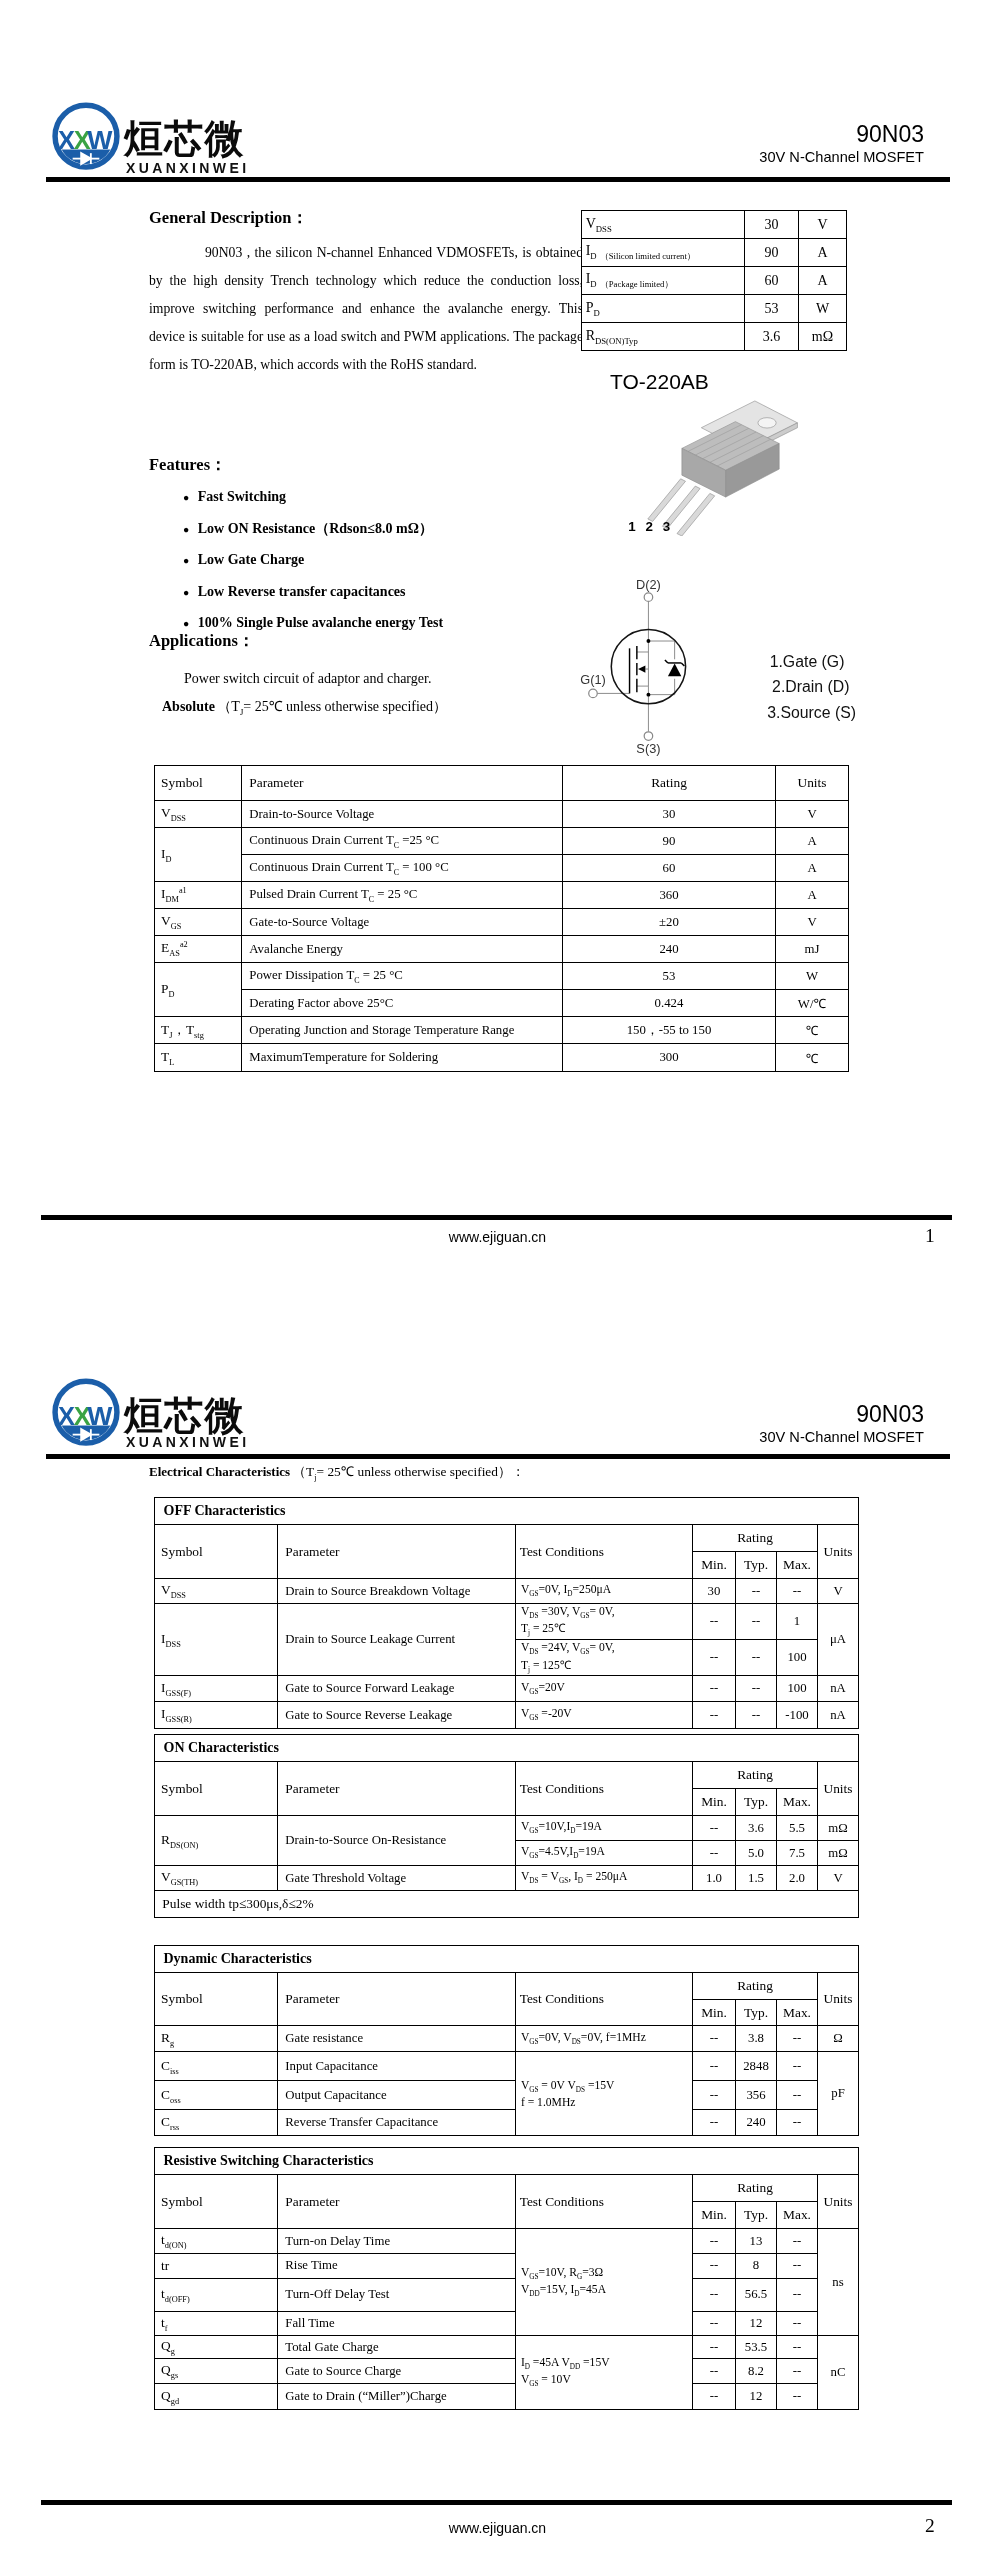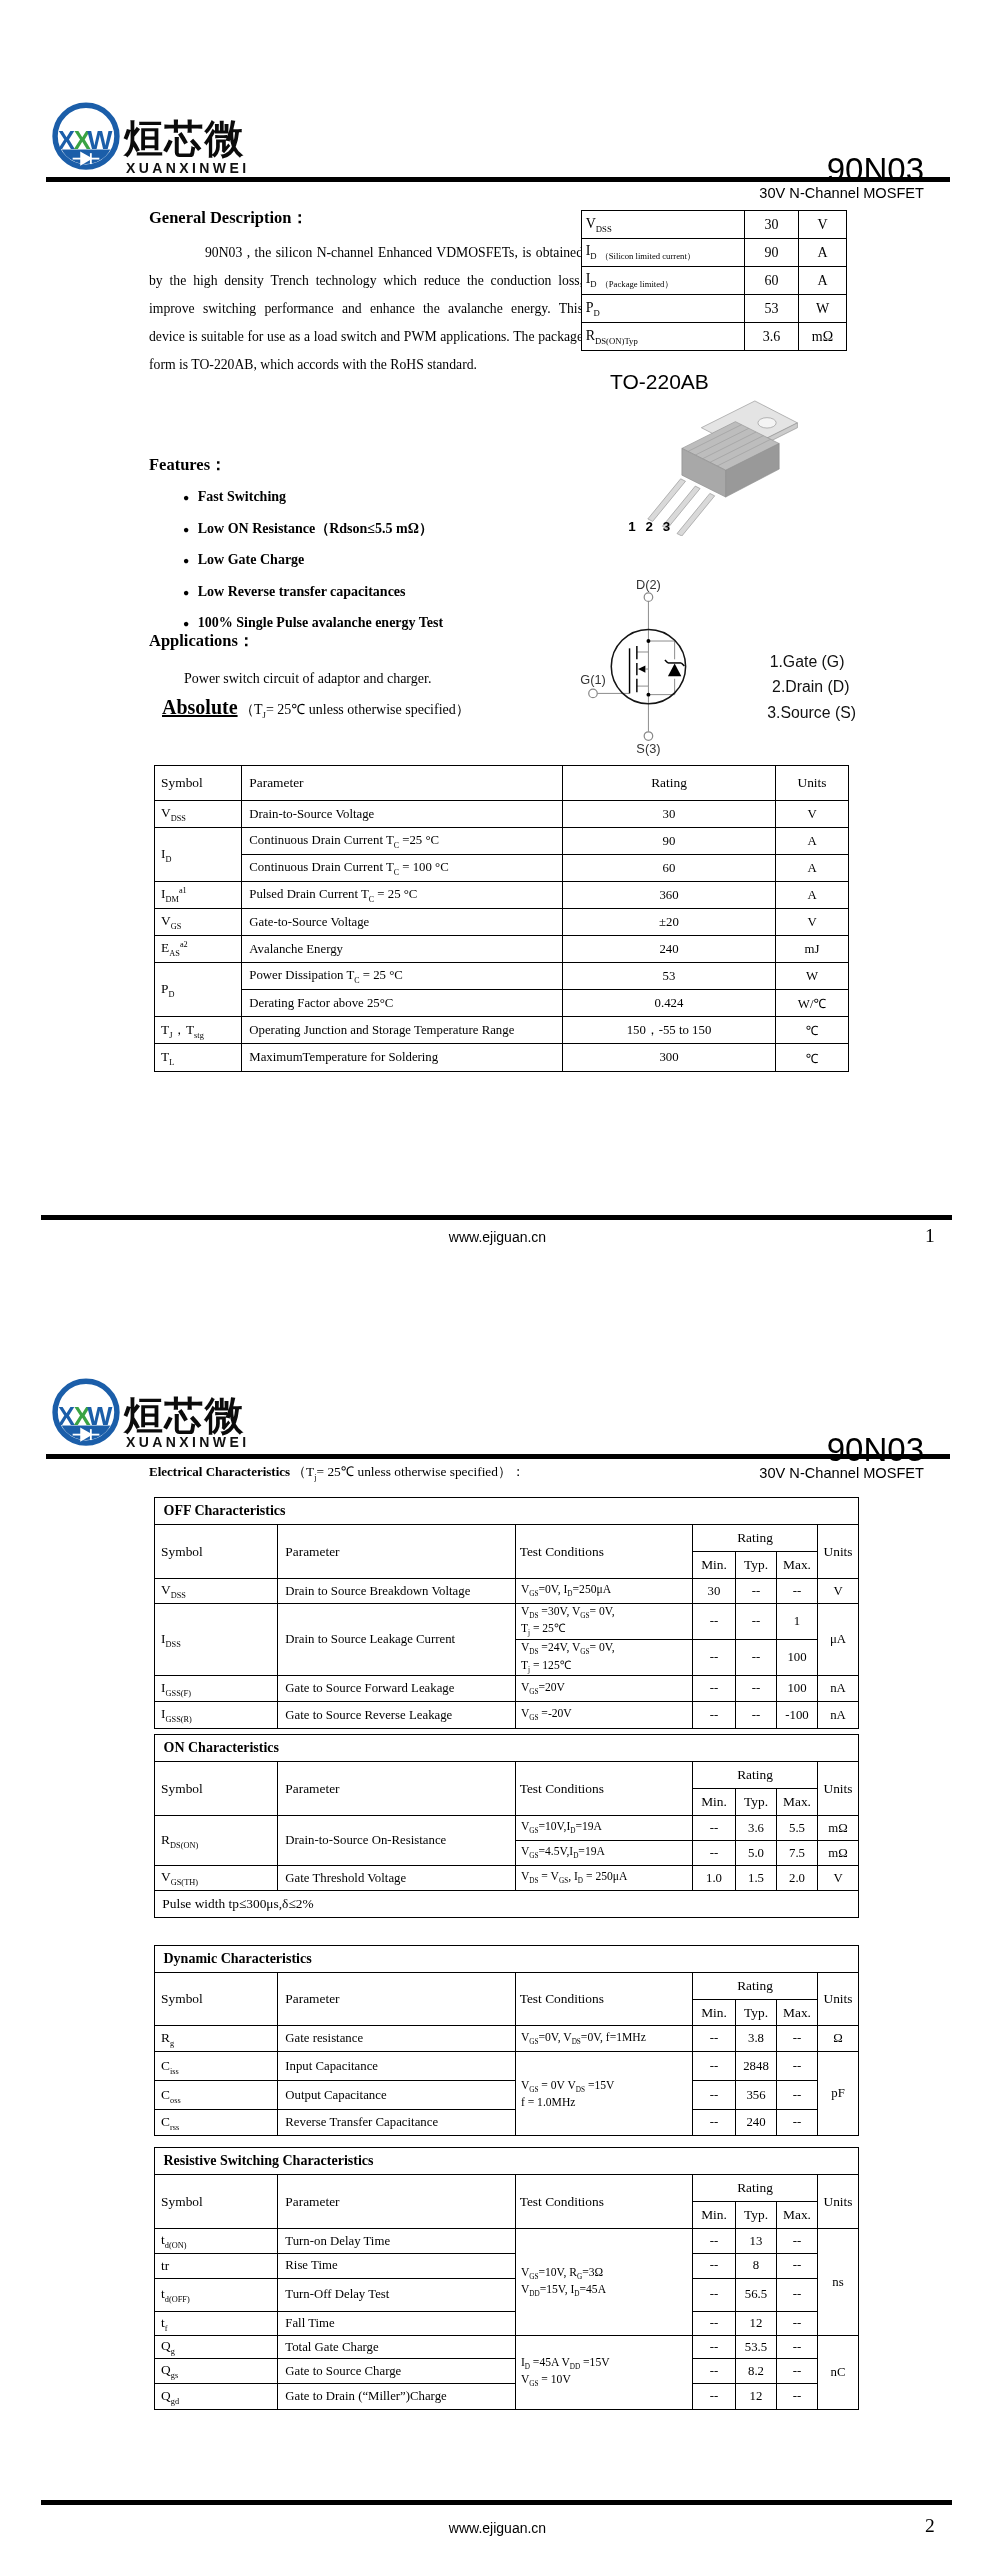--- a/index.html
+++ b/index.html
@@ -4,29 +4,29 @@
 <style>
   html,body{margin:0;padding:0;}
   body{width:995px;height:2576px;background:#ffffff;position:relative;
        font-family:"Liberation Serif",serif;color:#000;}
   .abs{position:absolute;}
   .rule{background:#000;height:4.9px;}
   
   .cnname{font-family:"DejaVu Sans",sans-serif;font-weight:bold;font-size:39px;letter-spacing:1.2px;color:#0b0b0b;}
   .enname{font-family:"Liberation Sans",sans-serif;font-weight:600;font-size:14px;letter-spacing:3.4px;color:#111;}
   .titleblock{width:314px;text-align:right;font-family:"Liberation Sans",sans-serif;}
-  .part{font-size:33px;line-height:28px;margin-top:36px;}
+  .part{font-size:23px;line-height:28px;}
   .subtitle{font-size:14.6px;line-height:18.3px;}
   
   .h1{font-size:16.5px;font-weight:bold;}
   .gdbody{width:434px;font-size:13.7px;line-height:28px;text-align:justify;text-indent:56px;}
   .feat{font-size:14px;font-weight:bold;line-height:30.5px;}
   .feat .dot{font-size:10.4px;margin-right:8.5px;}
   .appbody{font-size:14px;}
-  .absline .b{font-size:20px;font-weight:bold;text-decoration:underline;}
+  .absline .b{font-size:14px;font-weight:bold;}
   .absline .r{font-size:14px;}
   .pkg-label{width:207px;font-family:"Liberation Sans",sans-serif;font-size:21px;}
   sub{font-size:0.62em;} sup{font-size:0.62em;}
   
   table{border-collapse:collapse;table-layout:fixed;background:#fff;}
   .et,.at,.st{border:1.8px solid #000;position:absolute;}
   .et td,.at td,.st td{border:1.2px solid #000;font-family:"Liberation Serif",serif;
        font-size:12.8px;padding:0 3.7px;vertical-align:middle;overflow:hidden;}
   .st td{font-size:14px;}
   .st .c,.at .c,.et .c{text-align:center;padding:0 1.2px;}
@@ -130,21 +130,21 @@
     <polygon points="116,146 124,150 70,216 62,212" fill="#d9d9d9"></polygon>
     <polygon points="140,158 148,162 94,228 86,224" fill="#d9d9d9"></polygon>
     <polygon points="164,170 172,174 118,240 110,236" fill="#d9d9d9"></polygon>
   </g>
   <text x="30" y="232" class="pinlab">1 2 3</text>
 </svg>
 
 <div class="abs h1" style="left:149px;top:454px">Features：</div>
 <div class="abs" style="left:183px;top:482px">
   <div class="feat"><span class="dot">●</span><span>Fast Switching</span></div>
-  <div class="feat"><span class="dot">●</span><span>Low ON Resistance（Rdson≤5.5 mΩ）</span></div>
+  <div class="feat"><span class="dot">●</span><span>Low ON Resistance（Rdson≤8.0 mΩ）</span></div>
   <div class="feat"><span class="dot">●</span><span>Low Gate Charge</span></div>
   <div class="feat"><span class="dot">●</span><span>Low Reverse transfer capacitances</span></div>
   <div class="feat"><span class="dot">●</span><span>100% Single Pulse avalanche energy Test</span></div>
 </div>
 
 <div class="abs h1" style="left:149px;top:630px">Applications：</div>
 <div class="abs appbody" style="left:184px;top:671px">Power switch circuit of adaptor and charger.</div>
 <div class="abs absline" style="left:162px;top:696px">
   <span class="b">Absolute</span>
   <span class="r">（T<sub>J</sub>= 25℃  unless otherwise specified）</span>

